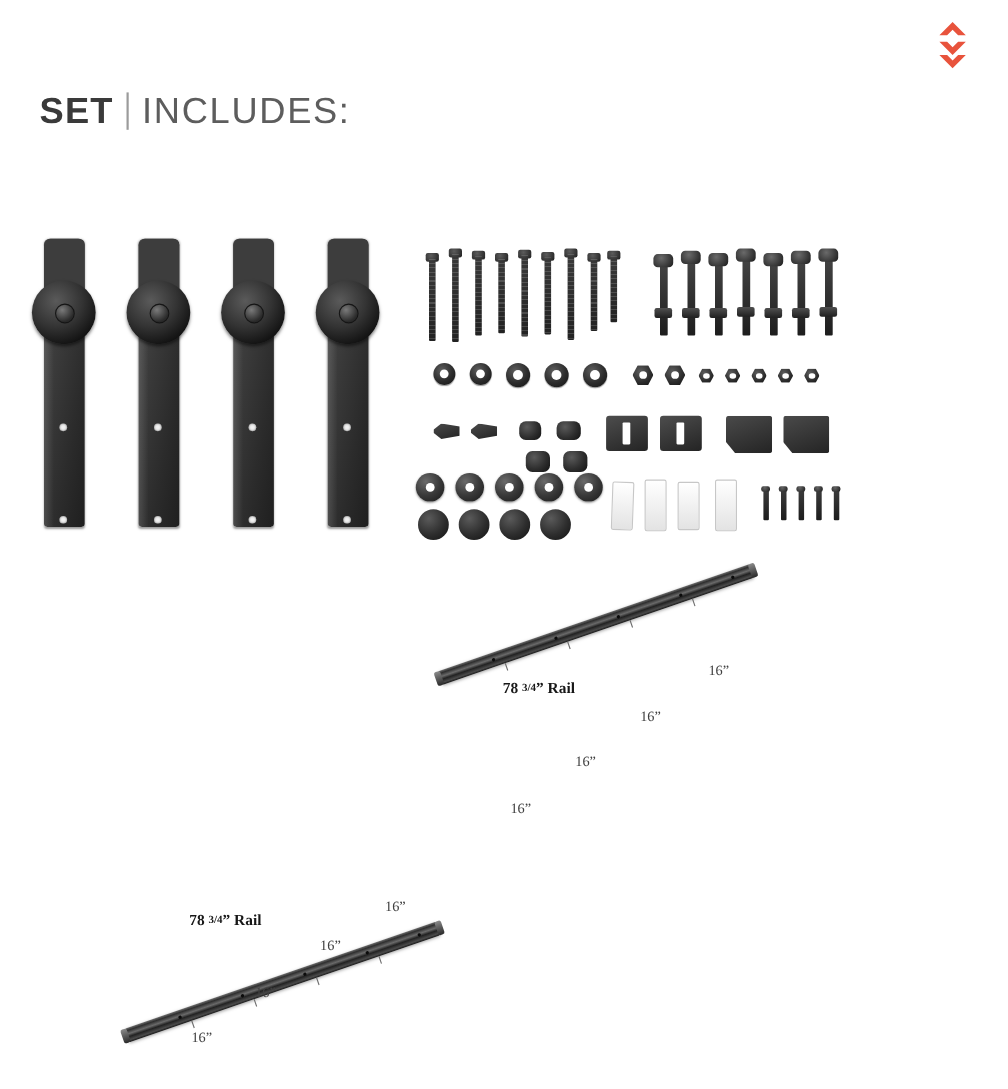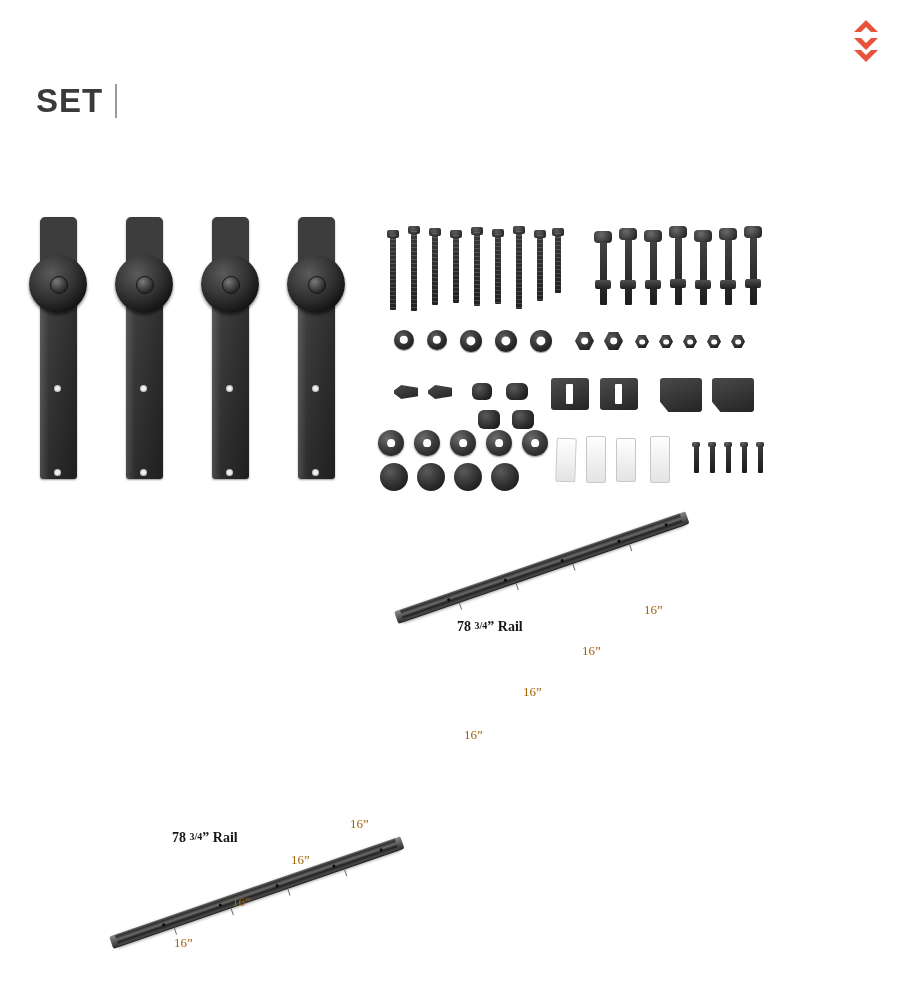--- a/index.html
+++ b/index.html
@@ -290,21 +290,21 @@
     position: absolute;
     top: 0;
     width: 6px;
     height: 13px;
     background: linear-gradient(180deg,#8a8a8a,#2a2a2a);
     border-radius: 2px;
   }
   .measure {
     position: absolute;
     font-size: 13px;
-    color: #a16207;
+    color: #404040;
     font-family: "Liberation Serif", serif;
     white-space: nowrap;
   }
   .rail-label {
     position: absolute;
     font-size: 14px;
     font-weight: bold;
     color: #171717;
     font-family: "Liberation Serif", serif;
     white-space: nowrap;
@@ -323,20 +323,21 @@
       <path d="M26 2 L38 14 L31 14 L26 9 L21 14 L14 14 Z" fill="#e8533c"></path>
       <path d="M14 20 L26 32 L38 20 L31 20 L26 25 L21 20 Z" fill="#e8533c"></path>
       <path d="M14 32 L26 44 L38 32 L31 32 L26 37 L21 32 Z" fill="#e8533c"></path>
     </svg>
   </div>
 </div>
 
 <div class="heading">
   <span class="set">SET</span>
   <span class="divider"></span>
+  <span class="includes">INCLUDES:</span>
 </div>
 
 <div class="parts">
 
   <div class="hanger" style="left:28px;">
     <div class="strap"></div>
     <div class="strap-top"></div>
     <div class="wheel"></div>
     <div class="hole h1"></div>
     <div class="hole h2"></div>

